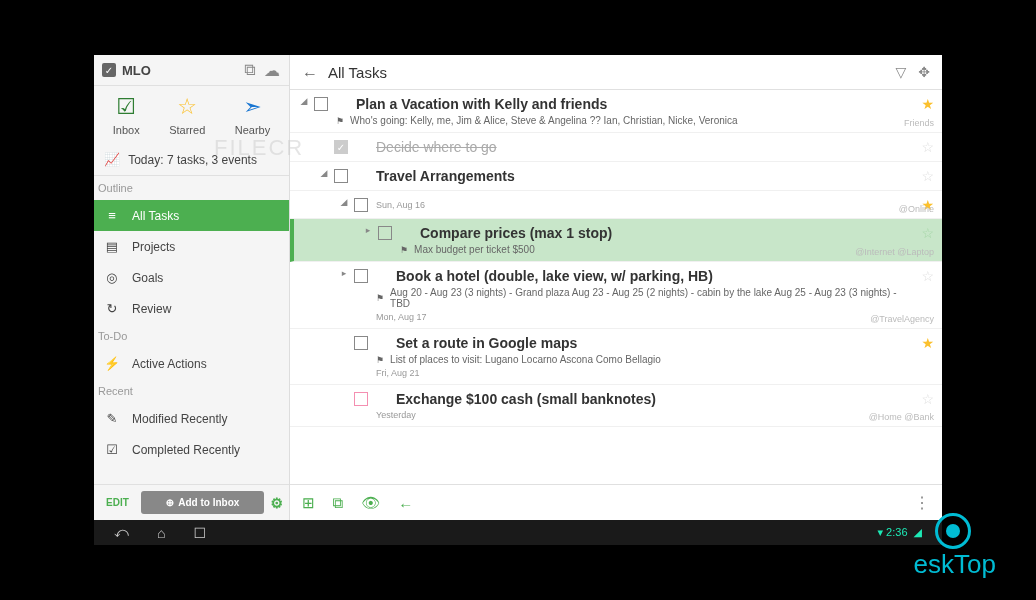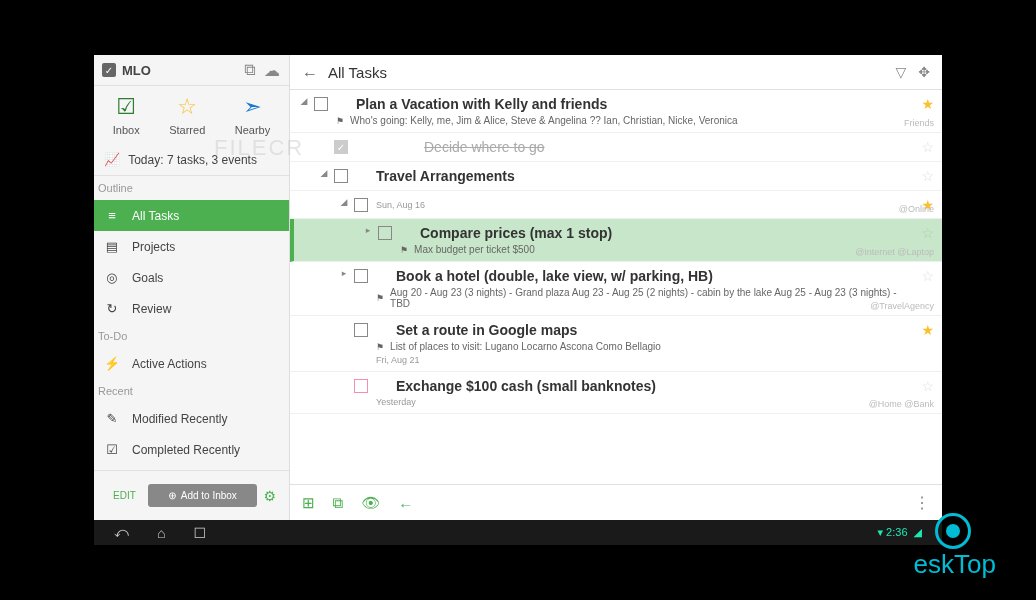--- a/index.html
+++ b/index.html
@@ -17,40 +17,40 @@
 .tab-icon { font-size: 22px; margin-bottom: 4px; }
 .tab-inbox { color: #2e7d32; }
 .tab-star { color: #fbc02d; }
 .tab-nearby { color: #1976d2; }
 .today-row { display: flex; align-items: center; padding: 8px 10px; font-size: 12px; color: #444; border-bottom: 1px solid #e0e0e0; }
 .today-icon { color: #d32f2f; margin-right: 8px; font-size: 13px; }
 .section-label { font-size: 11px; color: #999; padding: 6px 4px; }
 .nav-item { display: flex; align-items: center; padding: 8px 10px; font-size: 12px; color: #444; cursor: pointer; }
 .nav-item.active { background: #4caf50; color: #fff; }
 .nav-icon { width: 16px; margin-right: 12px; text-align: center; font-size: 13px; }
-.sb-footer { display: flex; align-items: center; padding: 13px; border-top: 1px solid #e0e0e0; margin-top: auto; }
+.sb-footer { display: flex; align-items: center; padding: 6px; border-top: 1px solid #e0e0e0; margin-top: auto; font-weight: bold; }
 .edit-btn { font-size: 10px; color: #4caf50; padding: 4px 6px; }
 .add-inbox { flex: 1; background: #888; color: #fff; font-size: 10px; padding: 6px; border-radius: 3px; margin: 0 6px; display: flex; align-items: center; justify-content: center; }
 .gear { color: #4caf50; font-size: 14px; }
 .main { flex: 1; display: flex; flex-direction: column; background: #fff; overflow: hidden; }
 .main-header { display: flex; align-items: center; padding: 8px 12px; border-bottom: 1px solid #e0e0e0; }
 .back { font-size: 16px; color: #666; margin-right: 10px; }
 .main-title { font-size: 15px; color: #333; flex: 1; }
 .hdr-icon { font-size: 14px; color: #888; margin-left: 12px; }
 .tasks { flex: 1; overflow-y: auto; }
 .task { position: relative; padding: 6px 0; border-bottom: 1px solid #f0f0f0; }
 .task-row { display: flex; align-items: flex-start; }
 .indent { display: inline-block; }
 .expander { width: 12px; font-size: 9px; color: #888; display: inline-flex; align-items: center; justify-content: center; }
 .chk { width: 14px; height: 14px; border: 1.5px solid #888; margin: 1px 8px 0 4px; flex-shrink: 0; }
 .chk.done { background: #ccc; border-color: #ccc; display:flex; align-items:center; justify-content:center; color:#fff; font-size:10px; }
 .chk.pink { border-color: #f48fb1; }
 .task-body { flex: 1; padding-right: 40px; }
 .task-title { font-size: 14px; font-weight: bold; color: #333; padding-left: 20px; }
-.task-done .task-title { color: #aaa; text-decoration: line-through; font-weight: normal; margin-left: 48px; }
+.task-done .task-title { color: #aaa; text-decoration: line-through; font-weight: normal; }
 .task-sub { font-size: 10px; color: #666; margin-top: 3px; display: flex; align-items: center; }
 .task-sub .flag { margin-right: 6px; font-size: 9px; }
 .task-date { font-size: 9px; color: #999; margin-top: 3px; }
 .star { position: absolute; right: 8px; top: 6px; font-size: 14px; }
 .star.on { color: #fbc02d; }
 .star.off { color: #ddd; }
 .tags { position: absolute; right: 8px; bottom: 4px; font-size: 9px; color: #bbb; }
 .task.hl { background: #c8e6c9; border-left: 4px solid #4caf50; }
 .task.hl .star { color: #a5d6a7; }
 .main-footer { display: flex; align-items: center; padding: 8px 12px; border-top: 1px solid #e0e0e0; }
@@ -215,20 +215,21 @@
             <div class="task-row">
               <span class="indent" style="width: 48px;"></span>
               <span class="expander">▸</span>
               <span class="chk"></span>
               <div class="task-body">
                 <div class="task-title">Book a hotel (double, lake view, w/ parking, HB)</div>
                 <div class="task-sub">
                   <span class="flag">⚑</span>
                   <span>Aug 20 - Aug 23 (3 nights) - Grand plaza Aug 23 - Aug 25 (2 nights) - cabin by the lake Aug 25 - Aug 23 (3 nights) - TBD</span>
                 </div>
+                <div class="task-date">Mon, Aug 17</div>
               </div>
             </div>
             <span class="star off">☆</span>
             <span class="tags">@TravelAgency</span>
           </div>
           <div class="task">
             <div class="task-row">
               <span class="indent" style="width: 48px;"></span>
               <span class="expander"></span>
               <span class="chk"></span>

